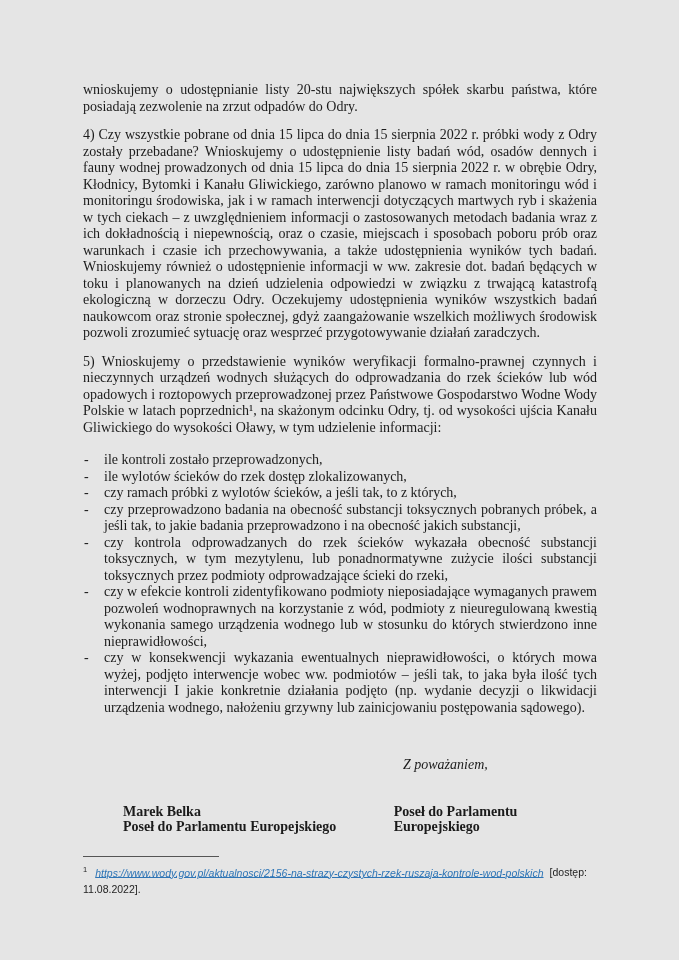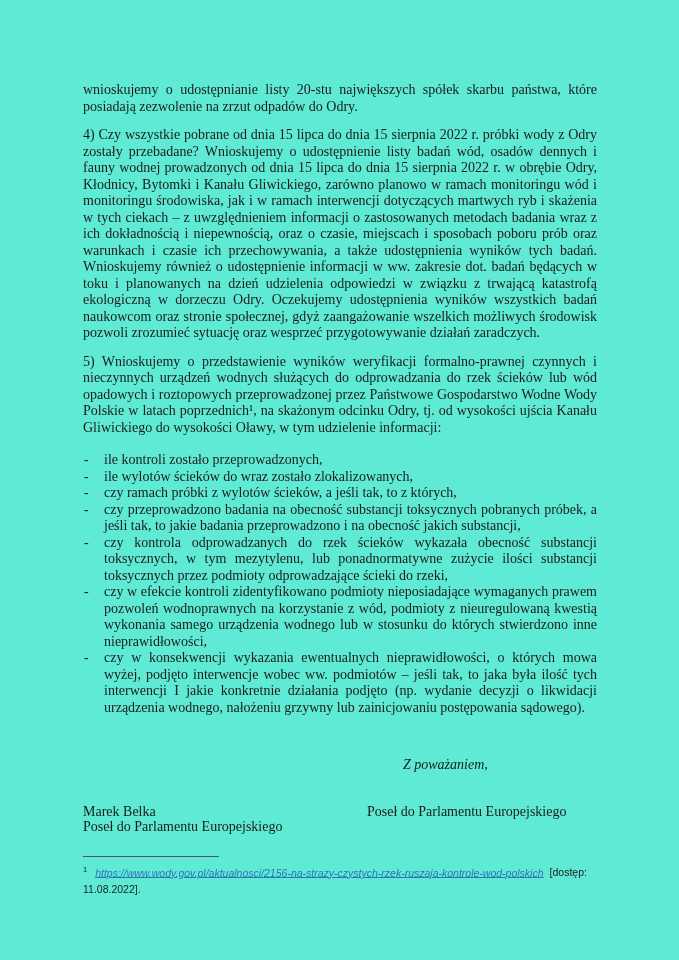--- a/index.html
+++ b/index.html
@@ -1,19 +1,19 @@
 <!DOCTYPE html>
 <html lang="pl"><head>
 <meta charset="utf-8">
 <style>
   html, body { margin:0; padding:0; background:#ffffff; }
   .page {
     position:relative;
     width:679px; height:960px;
-    background:#5eead4;
+    background:#e5e5e5;
     font-family:"Liberation Serif", serif;
     color:#1b1b1b;
     overflow:hidden;
   }
   .content {
     position:absolute;
     left:83px; top:82px;
     width:514px;
     font-size:14px;
     line-height:16.5px;
@@ -24,22 +24,23 @@
   .bullets li {
     position:relative;
     padding-left:21px;
     text-align:justify;
   }
   .bullets .dash { position:absolute; left:1px; top:0; }
   .closing { margin:41px 0 0 320px;font-style:italic; }
   .sig-row {
     display:flex;
     margin-top:30px;
-    font-weight:normal;
+    font-weight:bold;
     line-height:15.5px;
+    margin-left:40px;
   }
   .sig-left { width:284px; }
   .fn-rule {
     width:136px;
     height:0;
     border-top:1.5px solid #555555;
     margin-top:21px;
   }
   .footnote {
     font-family:"Liberation Sans", sans-serif;
@@ -74,21 +75,21 @@
 
     <p class="par no-gap">5) Wnioskujemy o przedstawienie wyników weryfikacji formalno-prawnej czynnych i nieczynnych urządzeń wodnych służących do odprowadzania do rzek ścieków lub wód opadowych i roztopowych przeprowadzonej przez Państwowe Gospodarstwo Wodne Wody Polskie w latach poprzednich¹, na skażonym odcinku Odry, tj. od wysokości ujścia Kanału Gliwickiego do wysokości Oławy, w tym udzielenie informacji:</p>
 
     <ul class="bullets">
       <li>
         <span class="dash">-</span>
         <span>ile kontroli zostało przeprowadzonych,</span>
       </li>
       <li>
         <span class="dash">-</span>
-        <span>ile wylotów ścieków do wraz zostało zlokalizowanych,</span>
+        <span>ile wylotów ścieków do rzek dostęp zlokalizowanych,</span>
       </li>
       <li>
         <span class="dash">-</span>
         <span>czy ramach próbki z wylotów ścieków, a jeśli tak, to z których,</span>
       </li>
       <li>
         <span class="dash">-</span>
         <span>czy przeprowadzono badania na obecność substancji toksycznych pobranych próbek, a jeśli tak, to jakie badania przeprowadzono i na obecność jakich substancji,</span>
       </li>
       <li>

